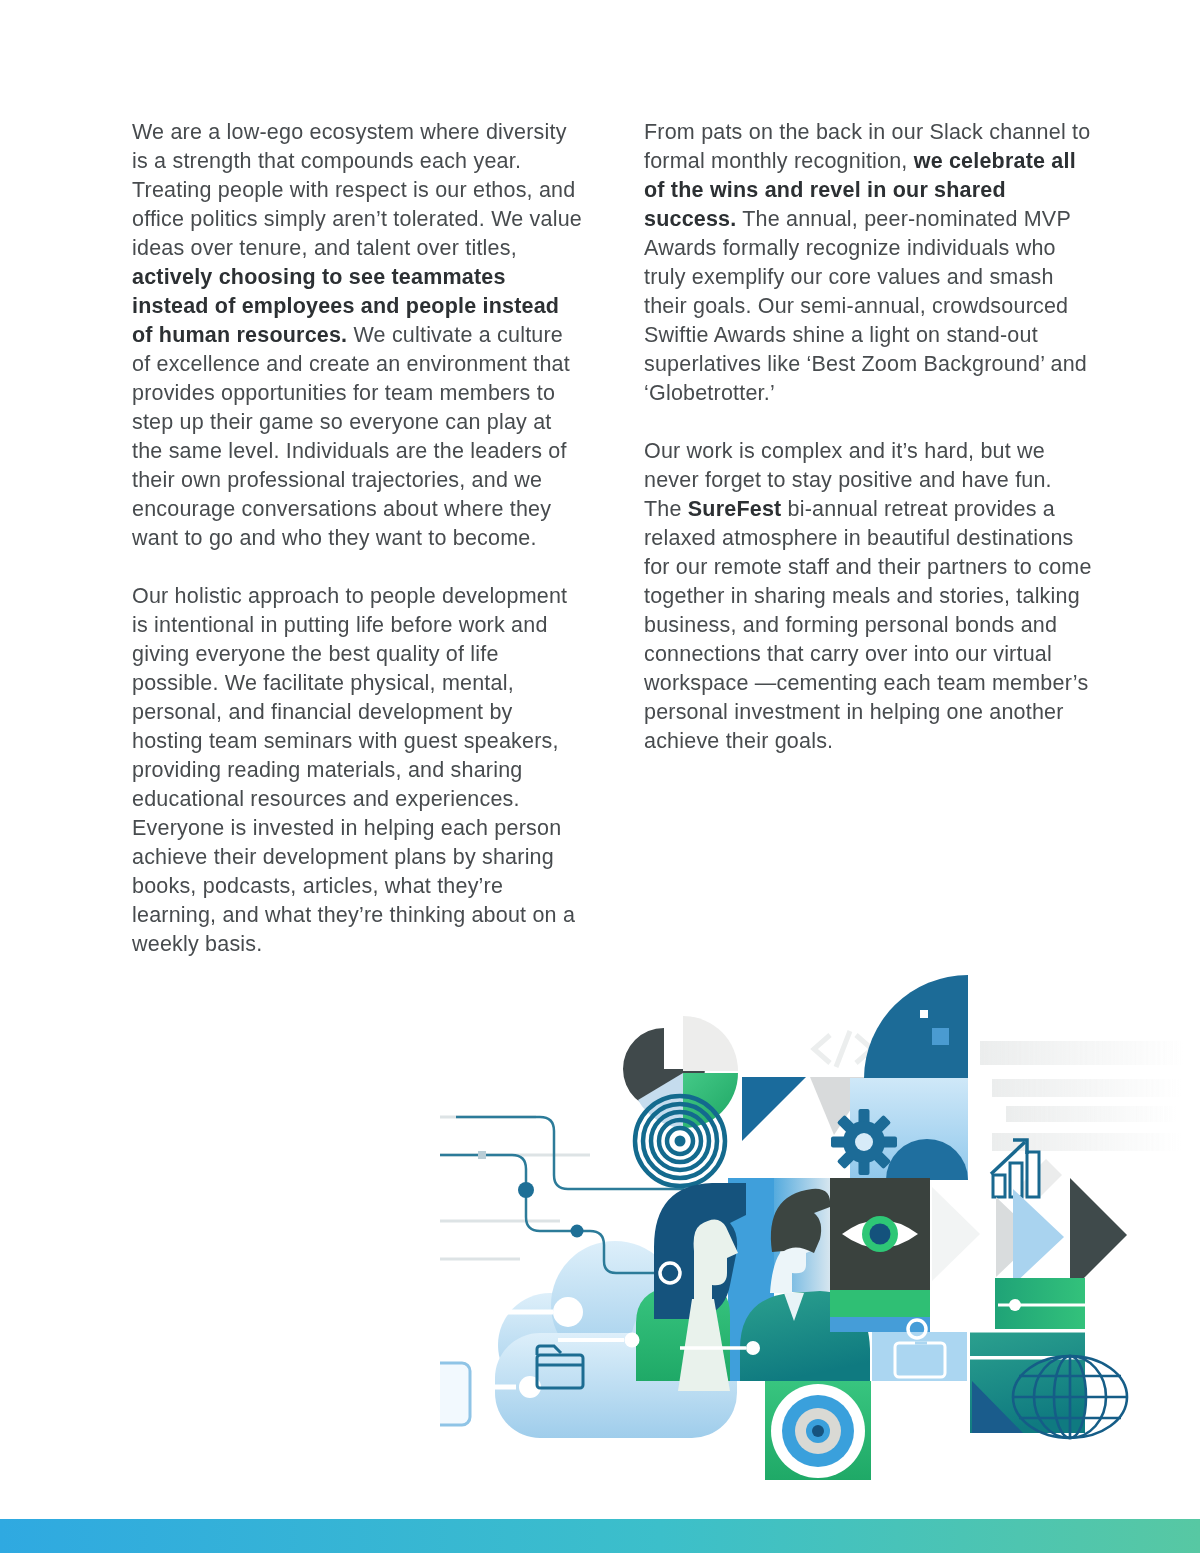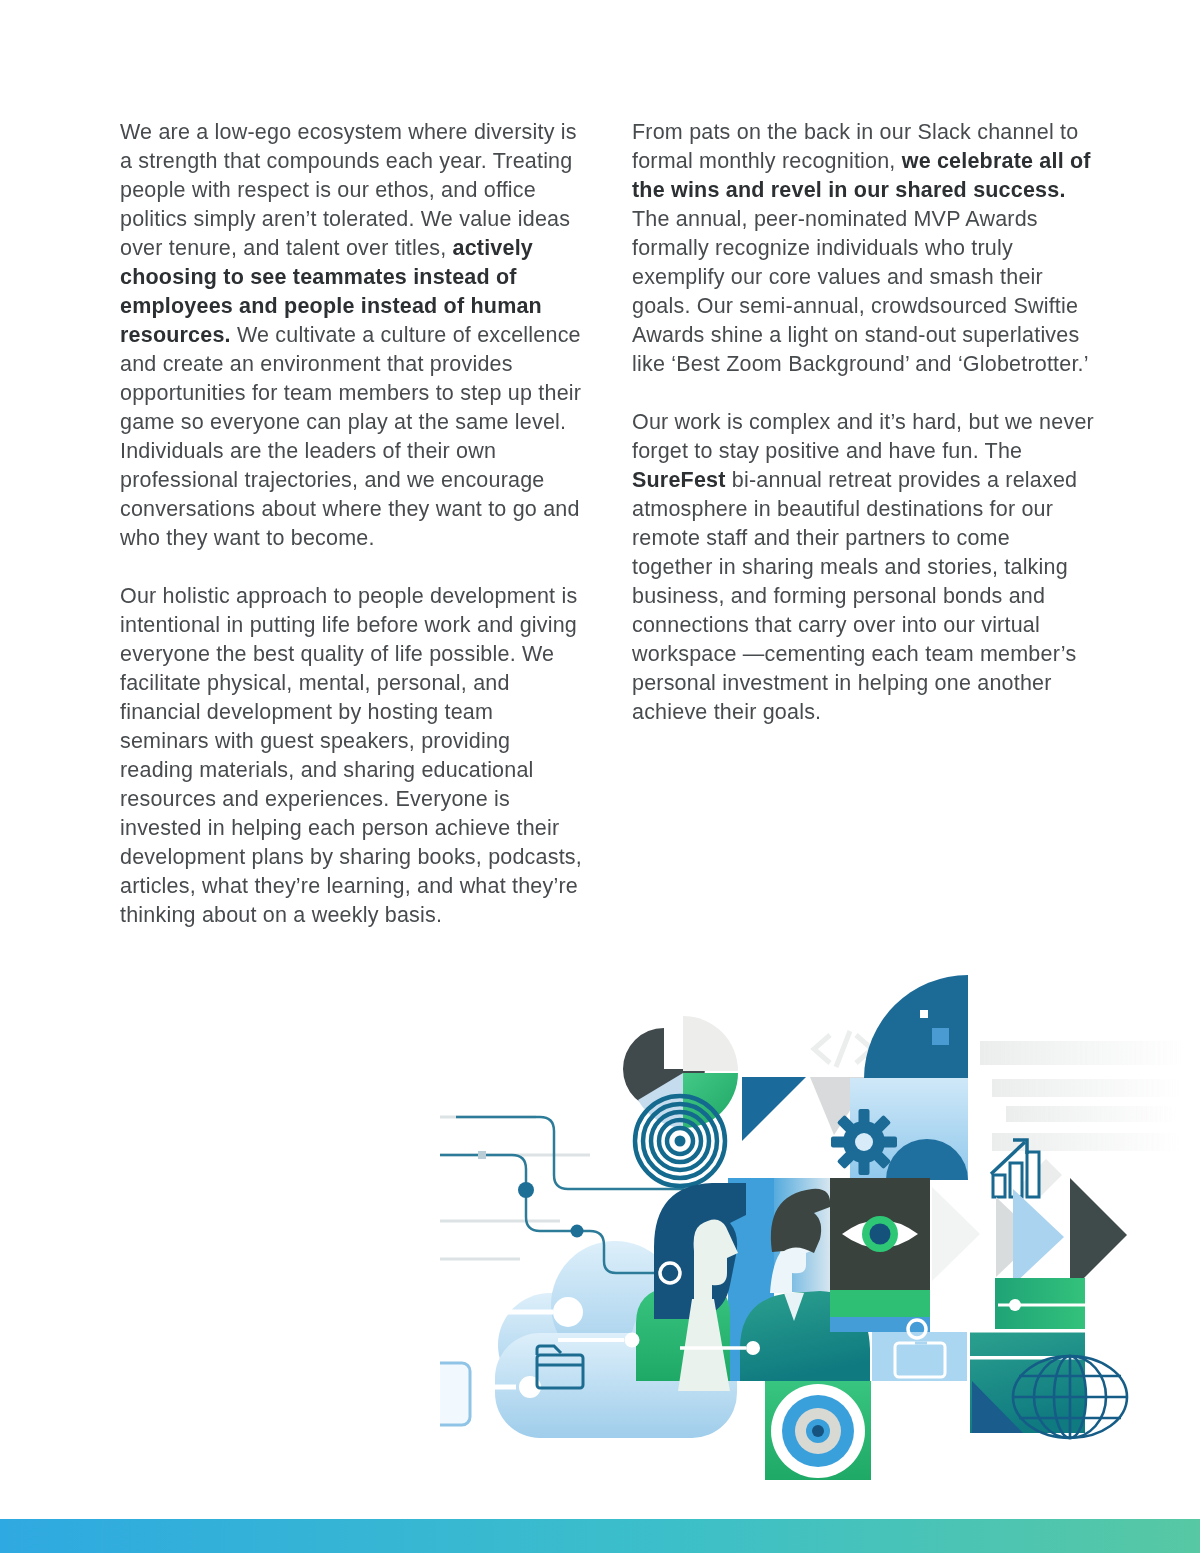--- a/index.html
+++ b/index.html
@@ -1,20 +1,20 @@
 <!DOCTYPE html>
 <html><head>
 <meta charset="utf-8">
 <style>
   html,body{margin:0;padding:0;background:#ffffff;}
   .page{position:relative;width:1200px;height:1553px;background:#ffffff;overflow:hidden;
         font-family:"Liberation Sans",sans-serif;}
   .col{position:absolute;top:118px;width:462px;font-size:21.5px;line-height:29px;
        color:#474b4e;letter-spacing:.2px;text-align:left;}
-  .col p{margin:0 0 29px 0;}
+  .col p{margin:0 0 29px 12px;}
   .col .b{font-weight:700;color:#2c3033;}
   .col-left{left:120px;}
   .col-right{left:632px;}
   .illu{position:absolute;left:440px;top:955px;width:760px;height:553px;}
   .footer-bar{position:absolute;left:0;top:1519px;width:1200px;height:34px;}
 </style>
 </head>
 <body>
 
 <div class="page">

